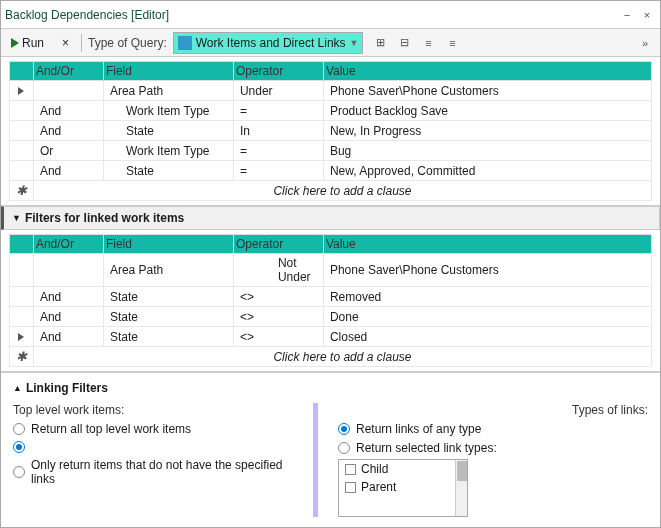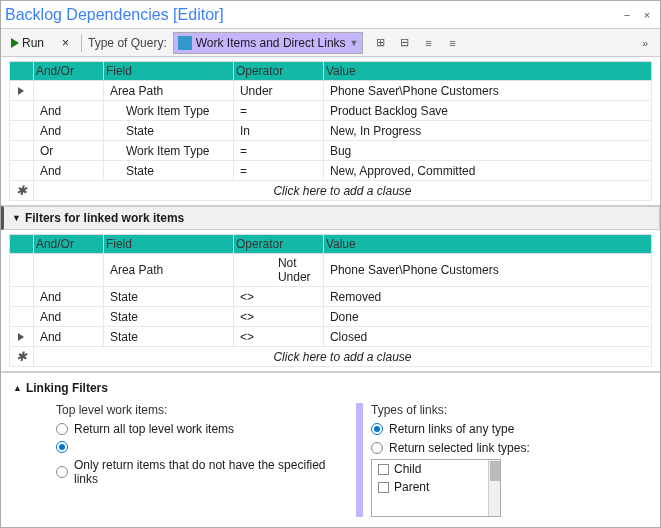--- a/index.html
+++ b/index.html
@@ -22,22 +22,22 @@
       background: #fff;
       border-bottom: 1px solid #ccc;
       display: flex;
       align-items: center;
       padding: 0 4px;
       height: 28px;
       gap: 4px;
     }
     .title-text {
       flex: 1;
-      font-size: 16px;
-      color: #3b82f6;
+      font-size: 12px;
+      color: #14532d;
     }
     .title-actions {
       display: flex;
       gap: 2px;
     }
     .title-btn {
       width: 18px;
       height: 18px;
       background: none;
       border: none;
@@ -68,21 +68,21 @@
       font-size: 12px;
       color: #222;
       height: 22px;
     }
     .toolbar-sep { width: 1px; background: #bbb; height: 18px; }
     .toolbar-label { font-size: 12px; color: #444; }
     .query-type-dropdown {
       display: flex;
       align-items: center;
       border: 1px solid #aaa;
-      background: #c4b5fd;
+      background: #5eead4;
       padding: 1px 4px;
       height: 22px;
       gap: 4px;
       cursor: pointer;
       font-size: 12px;
     }
     .dropdown-arrow { font-size: 9px; color: #666; }
     .toolbar-icons {
       display: flex;
       gap: 2px;
@@ -158,30 +158,30 @@
       font-weight: bold;
       font-size: 12px;
       margin-bottom: 8px;
       display: flex;
       align-items: center;
       gap: 4px;
     }
     .linking-columns {
       display: flex;
       gap: 0;
-      margin-left: 43px;
     }
     .linking-col-left {
       flex: 0 0 300px;
       padding-right: 16px;
     }
     .linking-col-right {
       flex: 1;
-      padding-left: 8px;
-      border-left: 7px solid #c4b5fd;
+      padding-left: 20px;
+      border-left: 5px solid #c4b5fd;
+      text-align: right;
     }
     .col-label {
       font-size: 12px;
       color: #333;
       margin-bottom: 5px;
     }
     .radio-group {
       display: flex;
       flex-direction: column;
       gap: 5px;

